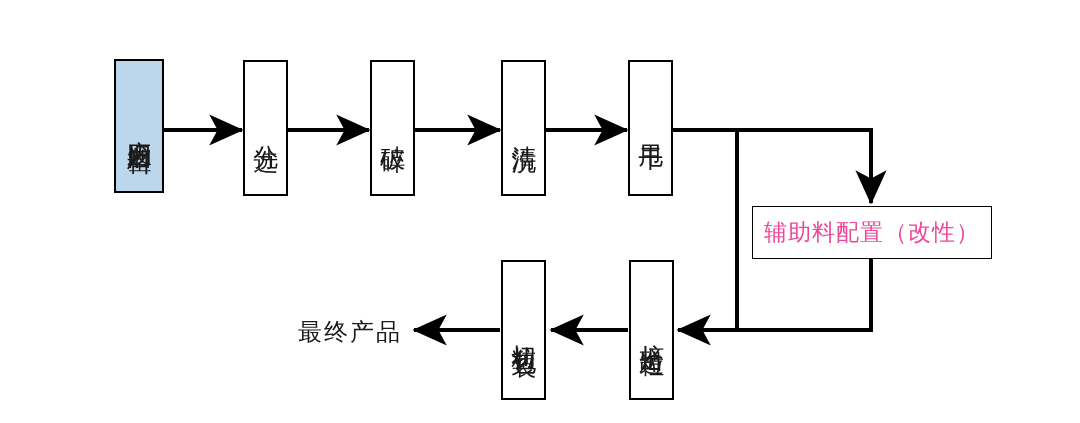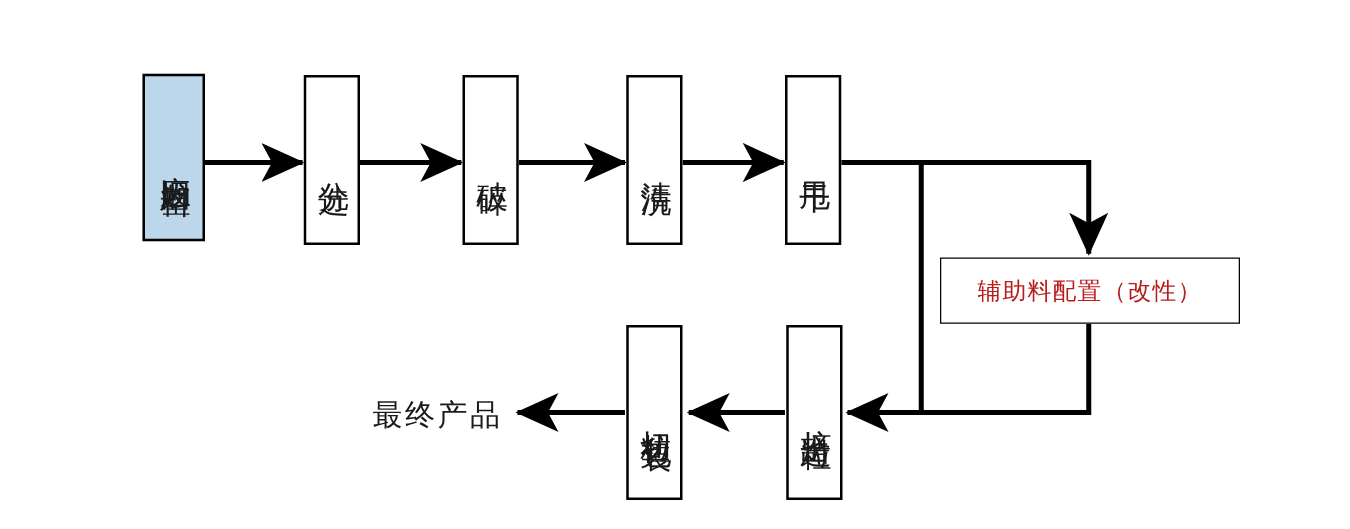--- a/index.html
+++ b/index.html
@@ -43,22 +43,22 @@
     writing-mode: vertical-rl;
     text-orientation: upright;
     font-size: 25px;
     line-height: 1.18;
     letter-spacing: 3px;
     color: #1a1a1a;
     white-space: nowrap;
     font-family: "Liberation Serif", "DejaVu Serif", serif;
   }
   .node-label-horizontal {
-    font-size: 19px;
-    color: #b91c1c;
+    font-size: 23px;
+    color: #ec4899;
     white-space: nowrap;
     letter-spacing: 1px;
     font-family: "Liberation Serif", "DejaVu Serif", serif;
   }
   .free-text {
     position: absolute;
     font-size: 24px;
     color: #1a1a1a;
     white-space: nowrap;
     letter-spacing: 2px;

